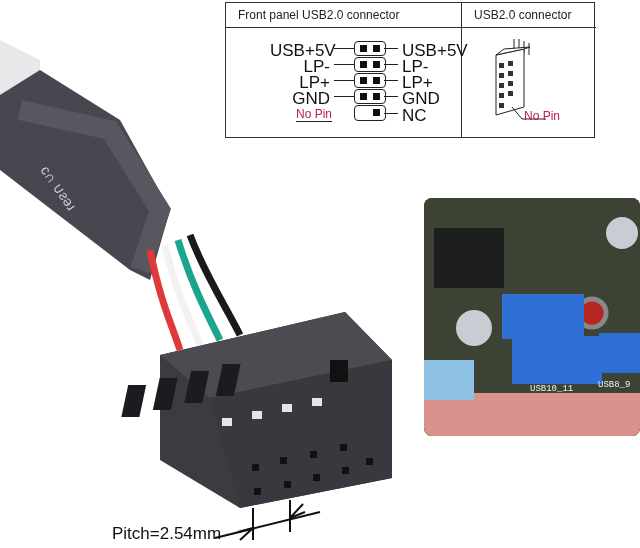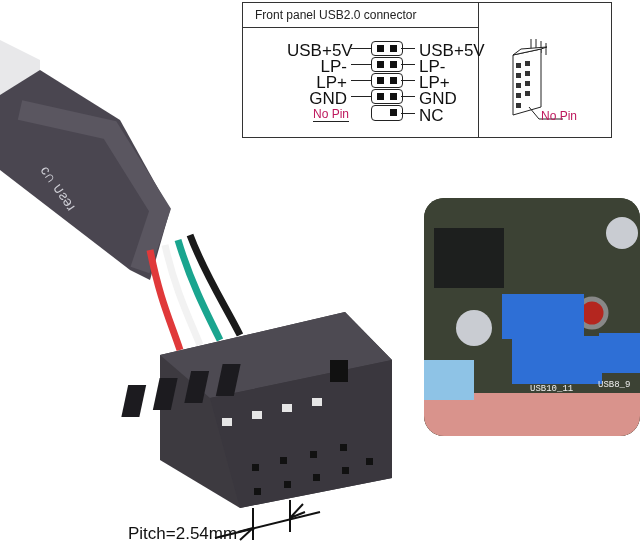--- a/index.html
+++ b/index.html
@@ -1,33 +1,33 @@
 <!DOCTYPE html>
 <html><head>
 <meta charset="utf-8">
 <style>
   html,body{margin:0;padding:0;background:#fff;}
   body{width:640px;height:548px;position:relative;overflow:hidden;font-family:"Liberation Sans",sans-serif;}
   .abs{position:absolute;}
   
-  #pinout{left:242px;top:2px;width:370px;height:136px;border:1px solid #333;box-sizing:border-box;background:#fff;padding-left:36px;}
+  #pinout{left:225px;top:2px;width:370px;height:136px;border:1px solid #333;box-sizing:border-box;background:#fff;padding-left:36px;}
   #pinout .hdr{position:absolute;top:0;height:24px;border-bottom:1px solid #333;font-size:12px;color:#222;line-height:24px;}
   #pinout .col1{left:0;width:235px;}
   #pinout .col2{left:236px;width:134px;}
   #pinout .vsep{position:absolute;left:235px;top:0;bottom:0;width:1px;background:#333;}
   #pinout .hdr span{padding-left:12px;}
   .pinlabel{position:absolute;font-size:17px;color:#111;}
   .pinlabel.l{text-align:right;width:60px;}
   .pin{position:absolute;width:7px;height:7px;background:#111;}
   .pinframe{position:absolute;border:1px solid #222;border-radius:4px;}
   .lead{position:absolute;height:1px;background:#222;}
   .nopin{position:absolute;font-size:12px;color:#be185d;}
   
-  #photo{left:424px;top:198px;width:216px;height:238px;border-radius:20px;overflow:hidden;background:#3c4234;}
-  #pitch{left:128px;top:524px;font-size:17px;color:#111;}
+  #photo{left:424px;top:198px;width:216px;height:238px;border-radius:8px;overflow:hidden;background:#3c4234;}
+  #pitch{left:112px;top:524px;font-size:17px;color:#111;}
 </style>
 </head>
 <body>
 
 <svg class="abs" style="left:0;top:0" width="420" height="548" viewBox="0 0 420 548">
 
   <path d="M0,40 L40,60 L40,130 L0,100 Z" fill="#e8e8ea"></path>
 
   <path d="M0,95 L40,70 L120,120 L170,210 L150,280 L130,270 L0,170 Z" fill="#4a4650"></path>
   <path d="M20,110 L110,130 L160,210 L140,270" stroke="#5a5660" stroke-width="20" fill="none"></path>
@@ -74,20 +74,21 @@
     <line x1="215" y1="538" x2="320" y2="512"></line>
     <path d="M238,532 L253,528 L240,540"></path>
     <path d="M305,512 L290,518 L303,504"></path>
   </g>
 </svg>
 
 <div id="pitch" class="abs">Pitch=2.54mm</div>
 
 <div id="pinout" class="abs">
   <div class="hdr col1"><span>Front panel USB2.0 connector</span></div>
+  <div class="hdr col2"><span>USB2.0 connector</span></div>
   <div class="vsep"></div>
 
   <div class="pinlabel l" style="left:44px;top:38px">USB+5V</div>
   <div class="pinlabel l" style="left:44px;top:54px">LP-</div>
   <div class="pinlabel l" style="left:44px;top:70px">LP+</div>
   <div class="pinlabel l" style="left:44px;top:86px">GND</div>
   <div class="nopin" style="left:70px;top:104px;border-bottom:1px solid #222">No Pin</div>
 
   <div class="lead" style="left:108px;top:45px;width:20px"></div>
   <div class="lead" style="left:108px;top:61px;width:20px"></div>

